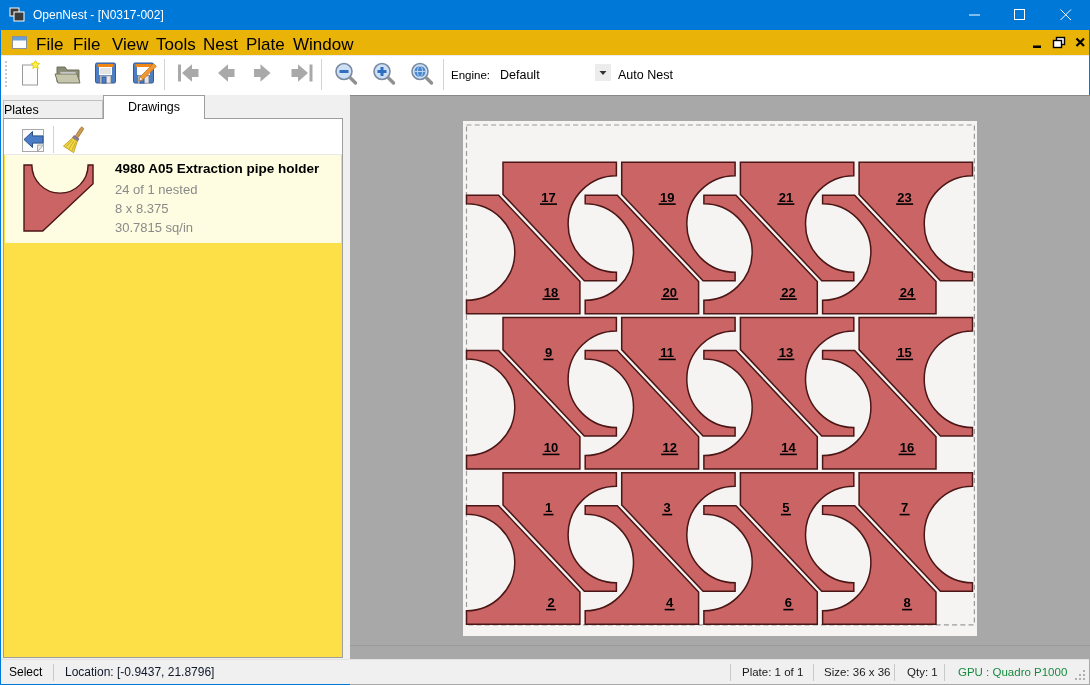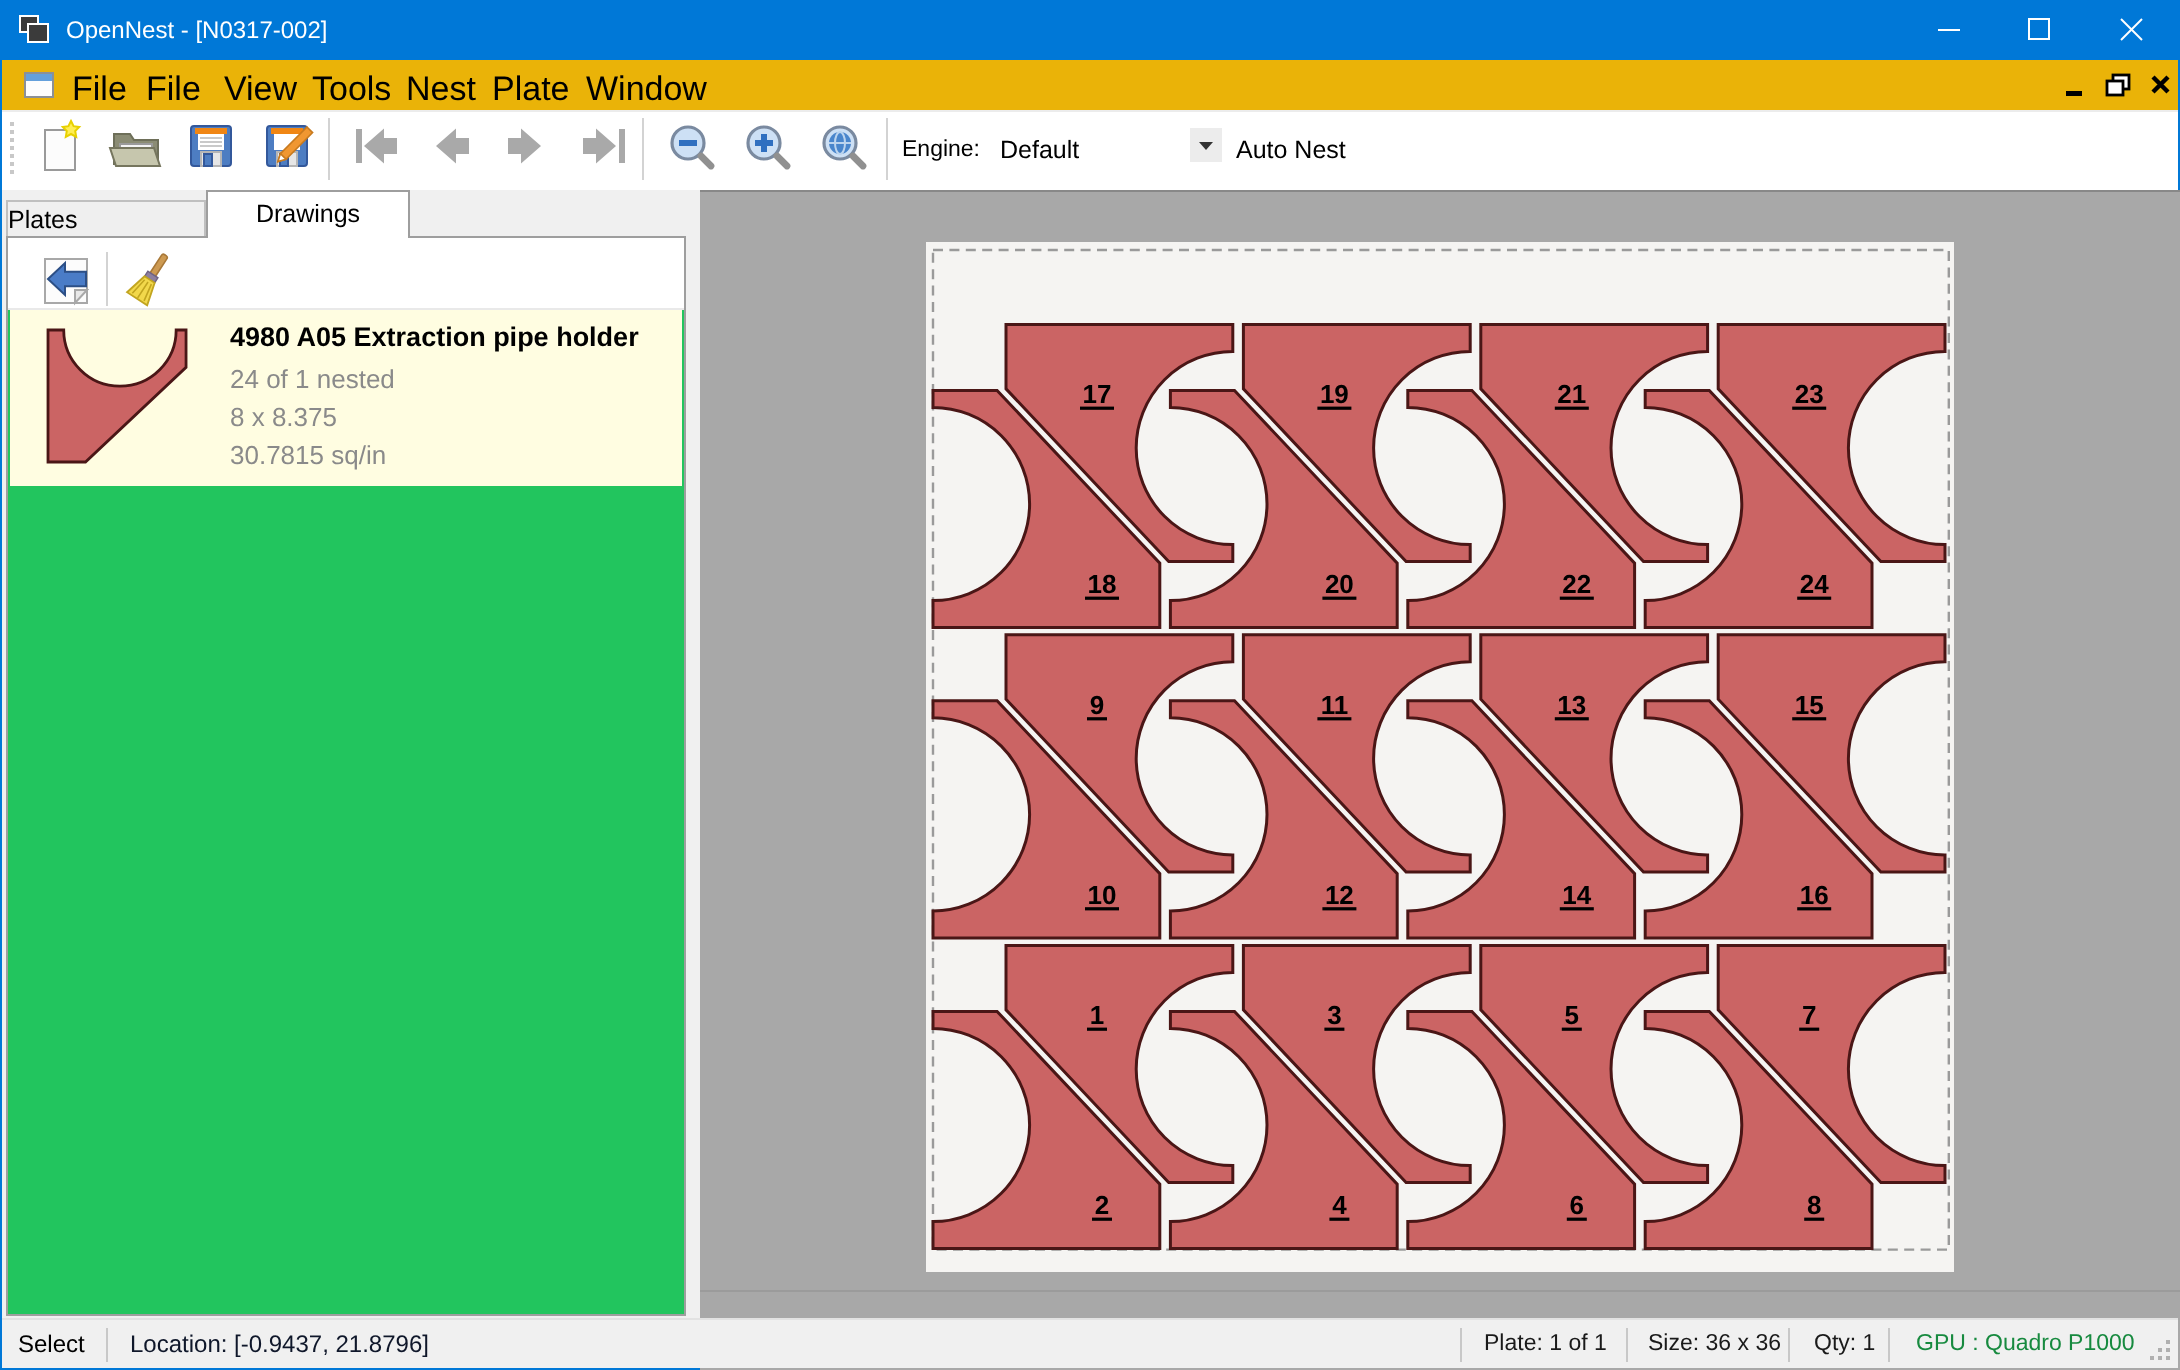--- a/index.html
+++ b/index.html
@@ -22,21 +22,21 @@
 #engbtn { position:absolute; left:594px; top:64px; width:16px; height:17px;
   background:#ececec; }
 #autonest { position:absolute; left:617px; top:12px; font-size:12.5px; }
 #tabstrip { left:0; top:95px; width:349px; height:564px; background:#f0f0f0; }
 #tab1 { left:2px; top:100px; width:100px; height:19px; background:#efefef;
   border:1px solid #bfbfbf; border-bottom:none; font-size:12.5px; text-align:left;
   padding-top:2px; }
 #tab2 { left:102px; top:95px; width:102px; height:24px; background:#fff;
   border:1px solid #9e9e9e; border-bottom:none; font-size:12.5px; text-align:center;
   padding-top:4px; z-index:3; }
-#panel { left:2px; top:118px; width:340px; height:540px; background:#22c55e;
+#panel { left:2px; top:118px; width:340px; height:540px; background:#fde047;
   border:1px solid #9e9e9e; z-index:2; }
 #ptsep { position:absolute; left:49px; top:7px; width:1px; height:27px; background:#d3d3d3; }
 #item { position:absolute; left:1px; top:36px; width:336px; height:88px;
   background:#fffde1; }
 #ititle { position:absolute; left:110px; top:6px; font-size:13.5px; font-weight:bold; color:#000; }
 .igray { position:absolute; left:110px; font-size:13px; color:#8a8a8a; }
 #canvas { left:349px; top:95px; width:740px; height:683px; background:#a8a8a8;
   border-top:1px solid #888;padding-left:35px; }
 #canline { position:absolute; left:0; top:549px; width:740px; height:1px; background:#9b9b9b; }
 #plate { position:absolute; left:113px; top:25px; width:514px; height:515px;

